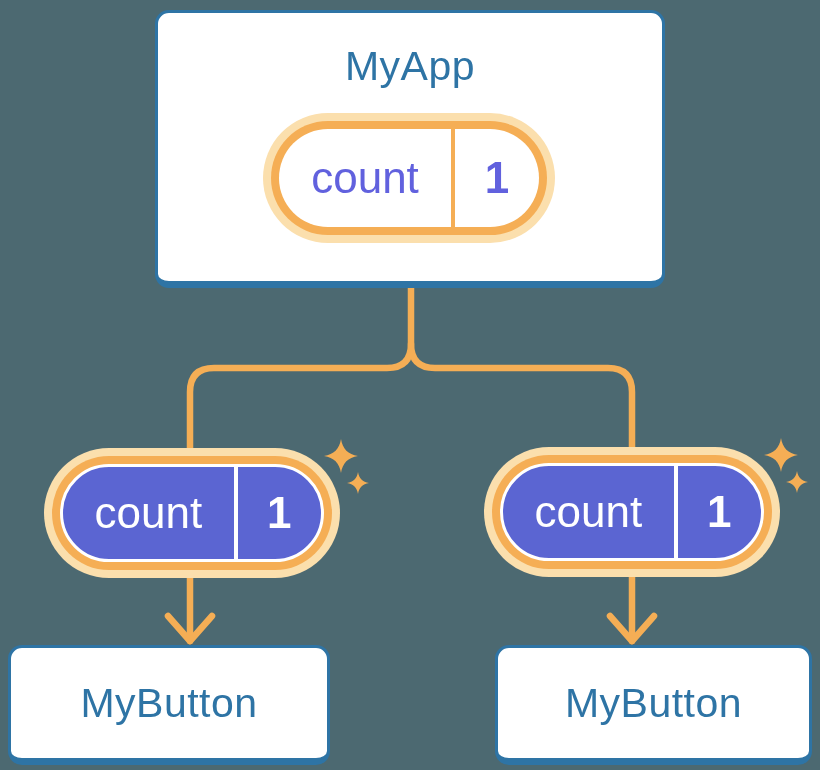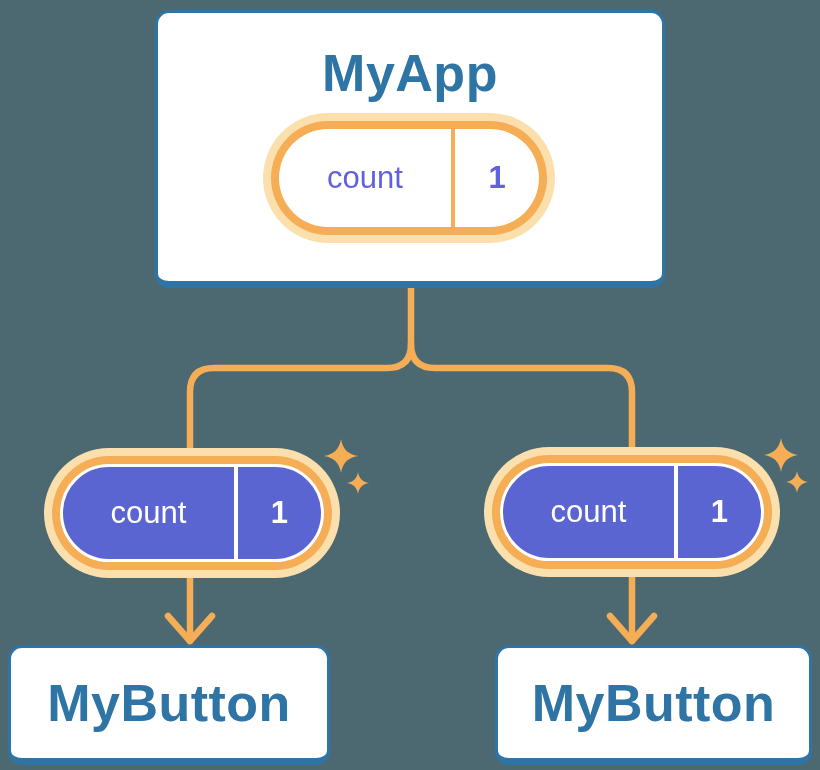--- a/index.html
+++ b/index.html
@@ -32,22 +32,22 @@
     border-bottom-width: 7px;
     border-radius: 14px;
     box-sizing: border-box;
   }
   #card-root {
     left: 155px; top: 10px;
     width: 510px; height: 278px;
     text-align: center;
   }
   .card-title {
-    font-size: 52px;
-    font-weight: 700;
+    font-size: 41px;
+    font-weight: 400;
     color: var(--blue, #2E74A5);
     letter-spacing: 0.5px;
   }
   #card-root .card-title {
     display: block;
     margin-top: 30px;
   }
   .child-card {
     display: flex;
     align-items: center;
@@ -86,21 +86,21 @@
   .pill-sec {
     display: flex;
     align-items: center;
     justify-content: center;
   }
   .pill-sec.name { flex: 2.05; }
   .pill-sec.val  { flex: 1; }
   .pill-div { width: 4px; align-self: stretch; }
   .white  .pill-div { background: var(--orange, #F5AE55); }
   .purple .pill-div { background: #FFFFFF; }
-  .pill-text { font-size: 31px; }
+  .pill-text { font-size: 44px; }
   .white  .pill-text { color: var(--purple-text, #6161DE); }
   .purple .pill-text { color: #FFFFFF; }
   .pill-text.value { font-weight: 700; }
 
   #pill-root    { left: 263px; top: 113px; width: 292px; height: 130px; }
   #pill-child-0 { left: 44px;  top: 448px; width: 296px; height: 130px; }
   #pill-child-1 { left: 484px; top: 447px; width: 296px; height: 130px; }
 </style>
 </head>
 <body>

